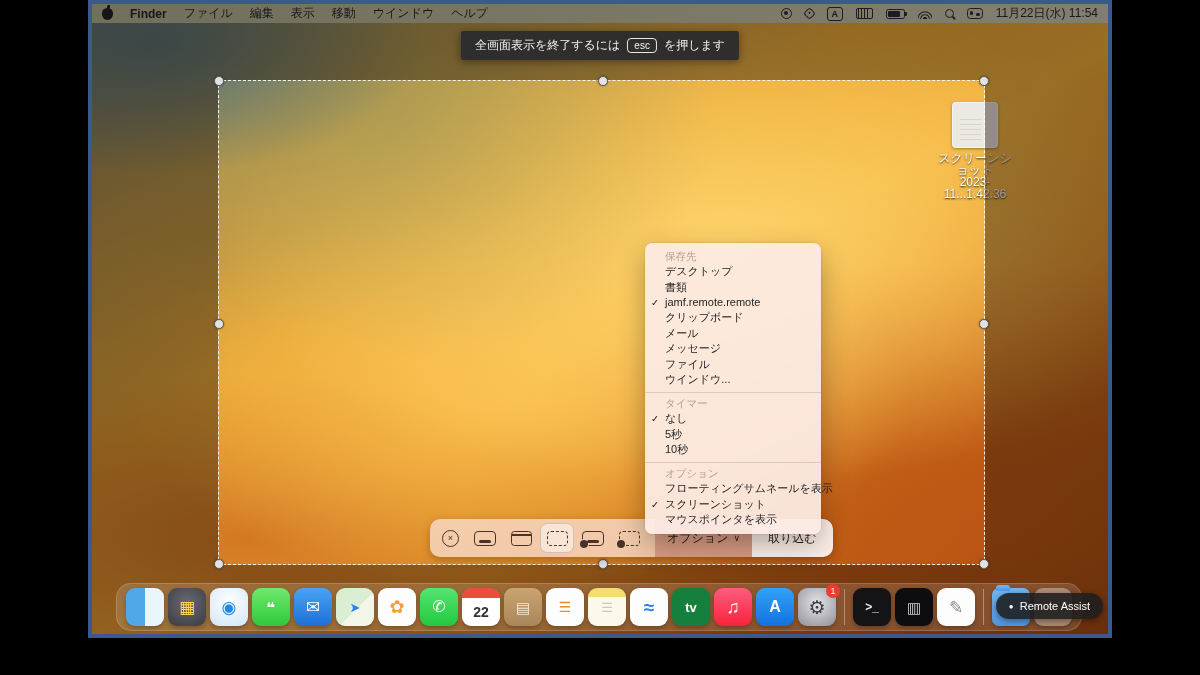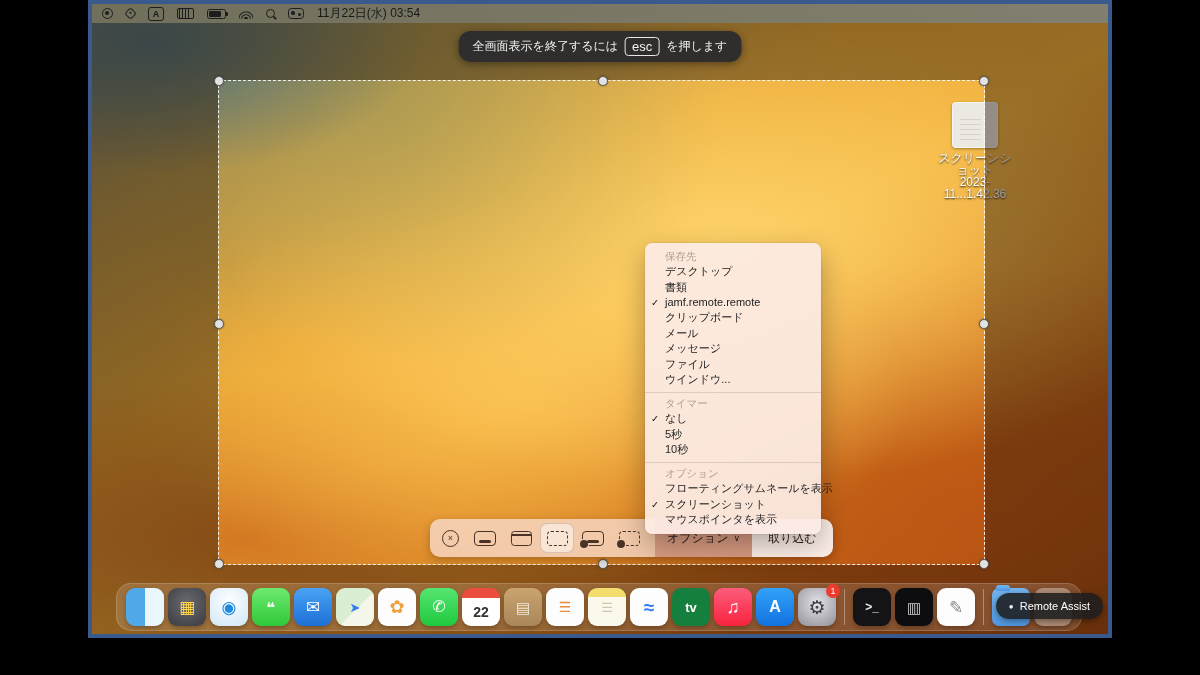--- a/index.html
+++ b/index.html
@@ -81,24 +81,24 @@
   .ic-search{width:9px;height:9px;border:1.5px solid #1d1d1f;border-radius:50%;box-sizing:border-box;}
   .ic-search::after{content:"";position:absolute;right:-3px;bottom:-2px;width:4px;height:1.6px;background:#1d1d1f;transform:rotate(45deg);border-radius:1px;}
   .ic-cc{width:16px;height:11px;border:1.3px solid #1d1d1f;border-radius:3.5px;box-sizing:border-box;}
   .ic-cc::before{content:"";position:absolute;left:2px;top:2px;width:3.5px;height:3.5px;background:#1d1d1f;border-radius:50%;}
   .ic-cc::after{content:"";position:absolute;right:2px;bottom:2px;width:3.5px;height:3.5px;background:#1d1d1f;border-radius:50%;}
   .clock{white-space:nowrap;}
   
   .esc-banner{
     position:absolute;top:27px;left:50%;transform:translateX(-50%);z-index:7;
     background:rgba(44,44,46,0.96);color:#f2f2f2;font-size:12px;
-    padding:6px 14px;border-radius:12px;display:flex;align-items:center;gap:7px;white-space:nowrap;
+    padding:6px 14px;border-radius:2px;display:flex;align-items:center;gap:7px;white-space:nowrap;
     box-shadow:0 2px 8px rgba(0,0,0,0.4);
   }
-  .esc-key{border:1px solid #e8e8e8;border-radius:4px;padding:1px 6px;font-size:13px;}
+  .esc-key{border:1px solid #e8e8e8;border-radius:4px;padding:1px 6px;font-size:10px;}
   
   .capture-toolbar{
     position:absolute;left:338px;top:515px;height:38px;z-index:4;
     background:rgba(246,216,198,0.82);border-radius:10px;
     display:flex;align-items:center;box-shadow:0 3px 10px rgba(0,0,0,0.25);
     overflow:hidden;
   }
   .tb-close{width:17px;height:17px;border-radius:50%;border:1.7px solid #4a3226;background:transparent;
     margin:0 8px 0 12px;color:#4a3226;font-size:9px;line-height:13px;text-align:center;padding:0;cursor:default;box-sizing:border-box;}
   .tb-icon{width:34px;height:30px;display:flex;align-items:center;justify-content:center;border-radius:7px;margin:0 1px;position:relative;}
@@ -170,30 +170,40 @@
     <div class="hnd tm"></div>
     <div class="hnd tr"></div>
     <div class="hnd ml"></div>
     <div class="hnd mr"></div>
     <div class="hnd bl"></div>
     <div class="hnd bm"></div>
     <div class="hnd br"></div>
   </div>
 
   <div class="menubar">
+    <div class="mb-left">
+      <span class="apple-logo"></span>
+      <span class="app-name">Finder</span>
+      <span>ファイル</span>
+      <span>編集</span>
+      <span>表示</span>
+      <span>移動</span>
+      <span>ウインドウ</span>
+      <span>ヘルプ</span>
+    </div>
     <div class="mb-right">
       <span class="ic ic-record"></span>
       <span class="ic ic-jamf"></span>
       <span class="ic ic-input">A</span>
       <span class="ic ic-keyboard"></span>
       <span class="ic ic-battery"></span>
       <span class="ic ic-wifi"></span>
       <span class="ic ic-search"></span>
       <span class="ic ic-cc"></span>
-      <span class="clock">11月22日(水) 03:54</span>
+      <span class="clock">11月22日(水) 11:54</span>
     </div>
   </div>
 
   <div class="esc-banner">
     <span>全画面表示を終了するには</span>
     <span class="esc-key">esc</span>
     <span>を押します</span>
   </div>
 
   <div class="capture-toolbar">

